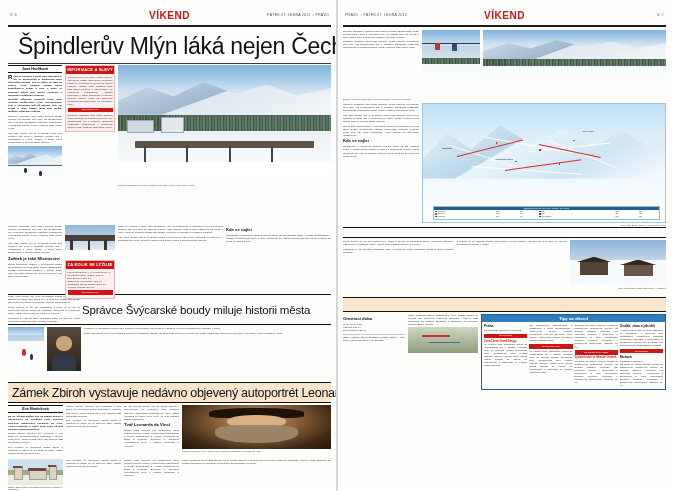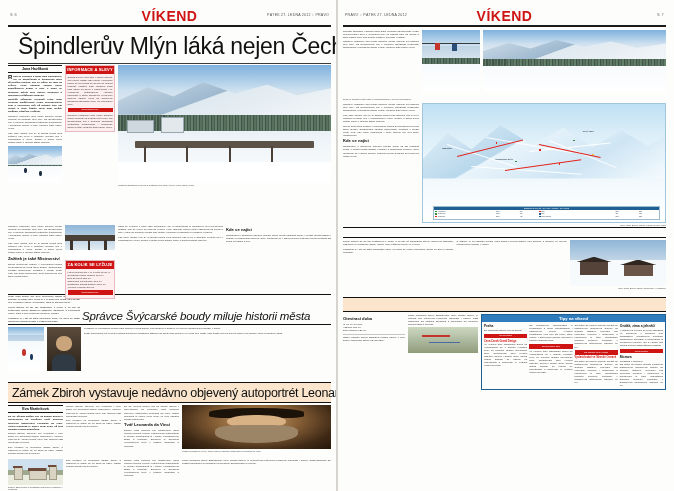--- a/index.html
+++ b/index.html
@@ -12,21 +12,21 @@
   .gutter{position:absolute;left:336px;top:0;width:2px;height:491px;background:linear-gradient(90deg,#e3e1dd,#c9c6c1,#e8e6e2);z-index:40;}
 
   
   .masthead{position:relative;height:16px;}
   .folio{position:absolute;top:4px;font-size:4px;color:#6b6b6b;letter-spacing:.3px;}
   .folio.l{left:2px;} .folio.r{right:2px;}
   .dateline{position:absolute;top:4.5px;font-size:3.6px;color:#55524f;letter-spacing:.2px;white-space:nowrap;}
   .dateline.r{right:2px;} .dateline.l{left:2px;}
   .vikend{position:absolute;left:0;right:0;top:0;text-align:center;font-size:12px;font-weight:bold;
           color:#cf1414;letter-spacing:.5px;font-family:"Liberation Sans",sans-serif;}
-  .vikend .big{font-size:14px;}
+  .vikend .big{font-size:10px;}
   .rule{height:1.6px;background:#1b1b1b;margin-top:1px;}
   .rule.thin{height:.7px;background:#3a3a3a;}
 
   
   .main-head{font-size:23px;font-weight:400;color:#111;letter-spacing:-.3px;margin:6px 0 3px 10px;
              font-family:"Liberation Sans",sans-serif;white-space:nowrap;}
 
   
   .col{font-size:2.5px;line-height:3.05px;color:#2f2d2b;text-align:justify;}
   .col p{margin:0 0 1.6px 0;}
@@ -212,21 +212,21 @@
           </div>
           <div style="flex:1;">
             <div class="subhead">Kde se najíst</div>
             <div class="col">Restaurace u sjezdovek nabízejí polední menu od sto padesáti korun, v centru města najdete i podniky s modernější kuchyní. Ceny ubytování se v hlavní sezóně pohybují kolem dvanácti set korun za osobu a noc.</div>
           </div>
         </div>
       </div>
     </div>
 
     <div class="banner" style="margin-top:3px;">
-      <div class="flexrow" style="align-items:flex-end;font-style:italic;">
+      <div class="flexrow" style="align-items:center;">
         <div style="width:74px;">
           <div class="col" style="padding-right:2px;">
             <p>Ještě před deseti lety byla Švýcarská bouda jen zchátralou stavbou na okraji lesa. Dnes je z ní opět živé místo, kam turisté míří za teplým čajem i za příběhy, které tu správce sbírá.</p>
             <p>Jakub Šourek se do hor přistěhoval z Prahy a za pár let shromáždil stovky dobových fotografií, pohlednic a lyžařského náčiní. Část z nich vystavuje přímo ve výčepu.</p>
             <p>Lákadlem je i sto let staré sáňkařské saně, na nichž se podle pamětníků jezdilo až dolů k Labské přehradě.</p>
           </div>
         </div>
         <div style="flex:1;position:relative;">
           <h2>Správce Švýcarské boudy miluje historii města</h2>
         </div>

